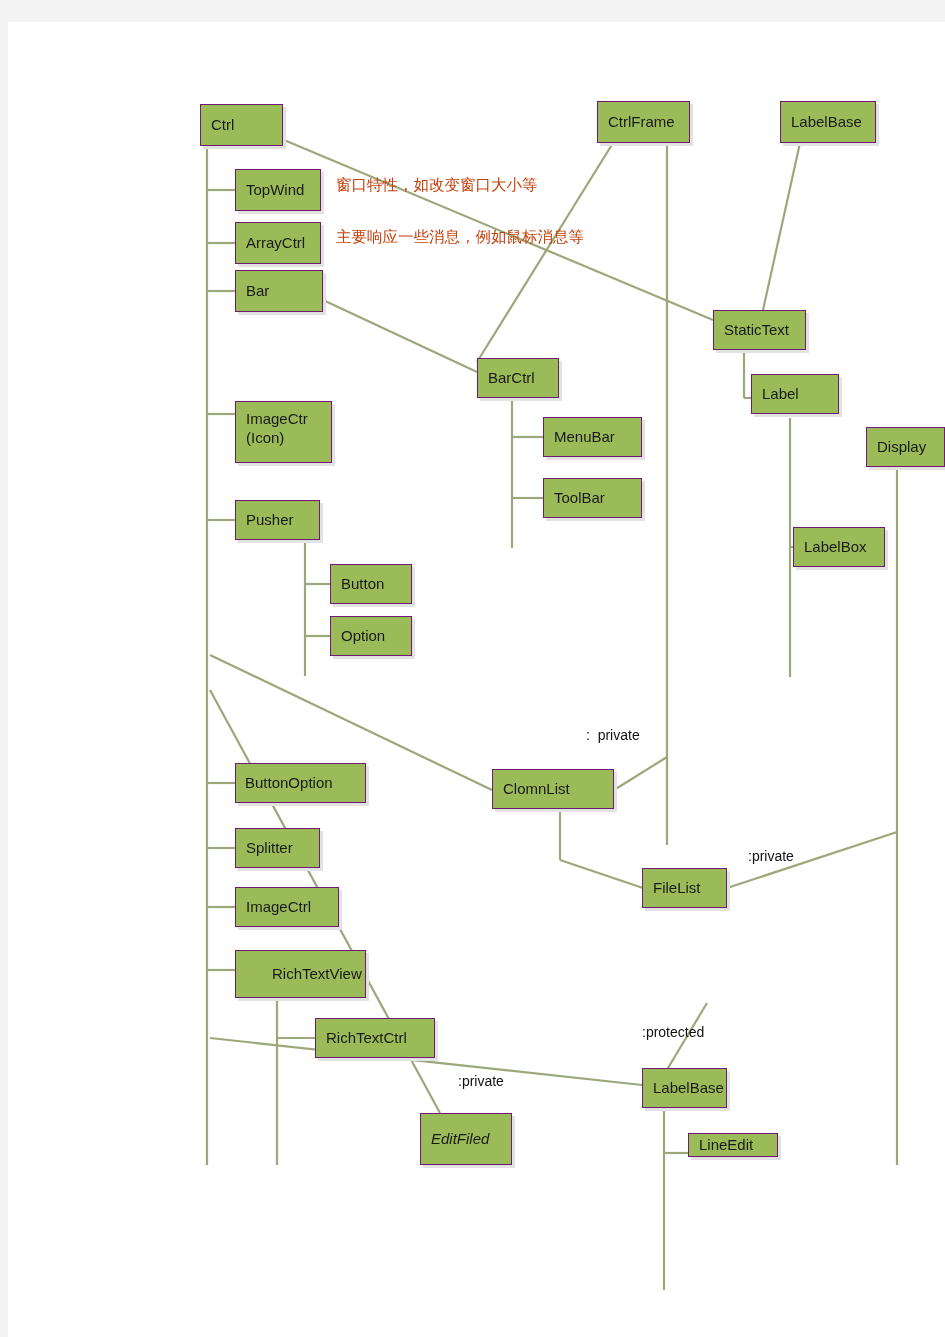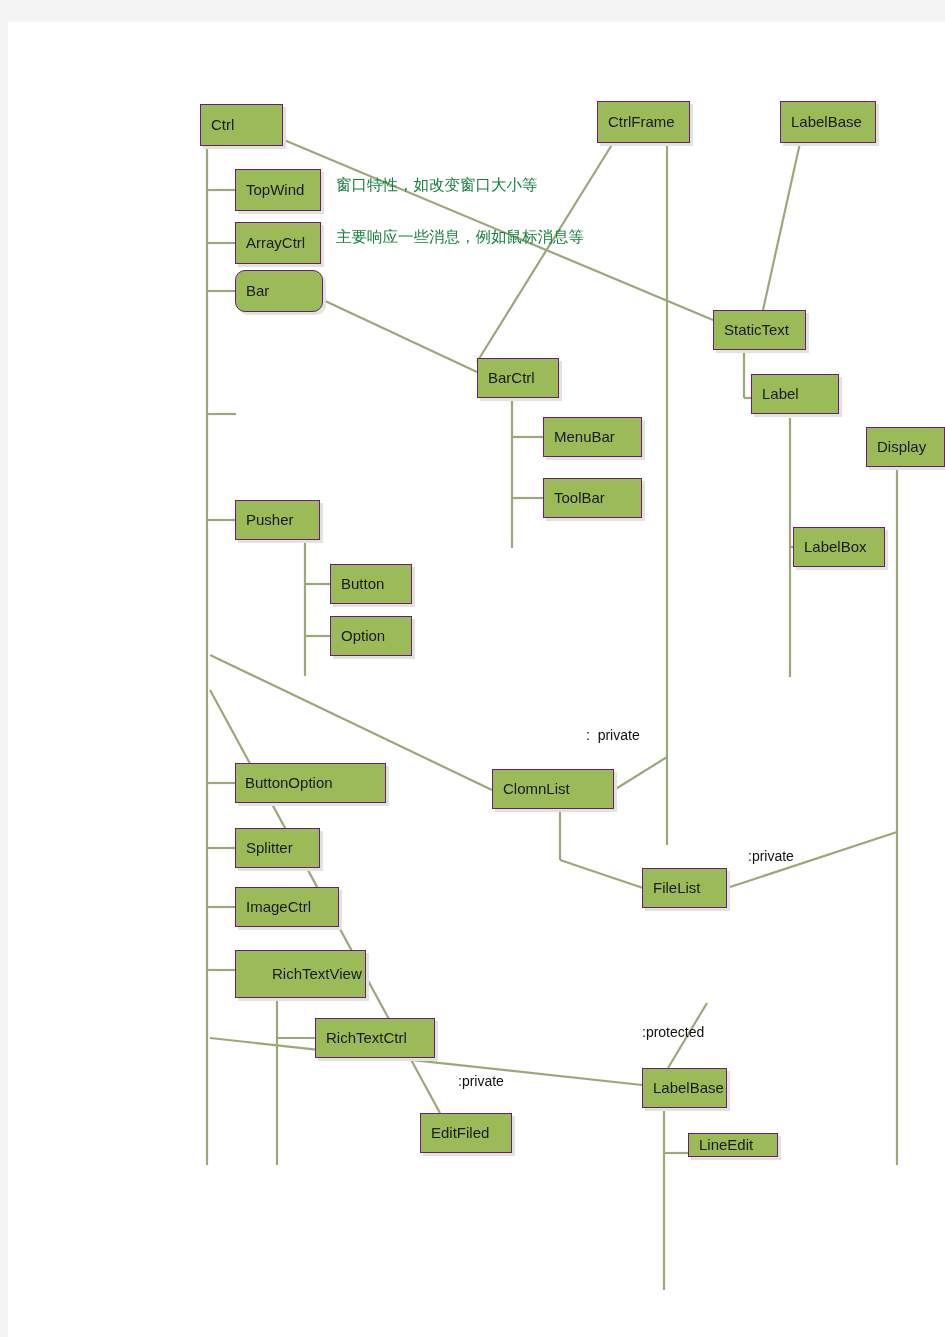--- a/index.html
+++ b/index.html
@@ -40,21 +40,21 @@
     align-items: center;
     padding-left: 10px;
     color: #1a1a1a;
     font-size: 15px;
     font-family: "Liberation Sans", sans-serif;
     line-height: 1.25;
     white-space: pre;
   }
   .note {
     position: absolute;
-    color: #15803d;
+    color: #c2410c;
     font-size: 15.5px;
     font-family: "DejaVu Sans", sans-serif;
     white-space: pre;
   }
   .edge-label {
     position: absolute;
     color: #111111;
     font-size: 14px;
     font-family: "Liberation Sans", sans-serif;
     white-space: pre;
@@ -124,40 +124,42 @@
 
     </g>
   </svg>
 
   <div class="node-box" style="left:200px;top:104px;width:83px;height:42px;">Ctrl</div>
 
   <div class="node-box" style="left:235px;top:169px;width:86px;height:42px;">TopWind</div>
 
   <div class="node-box" style="left:235px;top:222px;width:86px;height:42px;">ArrayCtrl</div>
 
-  <div class="node-box" style="left:235px;top:270px;width:88px;height:42px;border-radius:10px;">Bar</div>
+  <div class="node-box" style="left:235px;top:270px;width:88px;height:42px;">Bar</div>
 
+  <div class="node-box" style="left:235px;top:401px;width:97px;height:62px;align-items:flex-start;padding-top:8px;">ImageCtr
+(Icon)</div>
 
   <div class="node-box" style="left:235px;top:500px;width:85px;height:40px;">Pusher</div>
 
   <div class="node-box" style="left:330px;top:564px;width:82px;height:40px;">Button</div>
 
   <div class="node-box" style="left:330px;top:616px;width:82px;height:40px;">Option</div>
 
-  <div class="node-box" style="left:235px;top:763px;width:151px;height:40px;padding-left:9px;">ButtonOption</div>
+  <div class="node-box" style="left:235px;top:763px;width:131px;height:40px;padding-left:9px;">ButtonOption</div>
 
   <div class="node-box" style="left:235px;top:828px;width:85px;height:40px;">Splitter</div>
 
   <div class="node-box" style="left:235px;top:887px;width:104px;height:40px;">ImageCtrl</div>
 
   <div class="node-box" style="left:235px;top:950px;width:131px;height:48px;padding-left:36px;">RichTextView</div>
 
   <div class="node-box" style="left:315px;top:1018px;width:120px;height:40px;">RichTextCtrl</div>
 
-  <div class="node-box" style="left:420px;top:1113px;width:92px;height:40px;">EditFiled</div>
+  <div class="node-box" style="left:420px;top:1113px;width:92px;height:52px;font-style:italic;">EditFiled</div>
 
   <div class="node-box" style="left:477px;top:358px;width:82px;height:40px;">BarCtrl</div>
 
   <div class="node-box" style="left:543px;top:417px;width:99px;height:40px;">MenuBar</div>
 
   <div class="node-box" style="left:543px;top:478px;width:99px;height:40px;">ToolBar</div>
 
   <div class="node-box" style="left:492px;top:769px;width:122px;height:40px;">ClomnList</div>
 
   <div class="node-box" style="left:642px;top:868px;width:85px;height:40px;">FileList</div>

